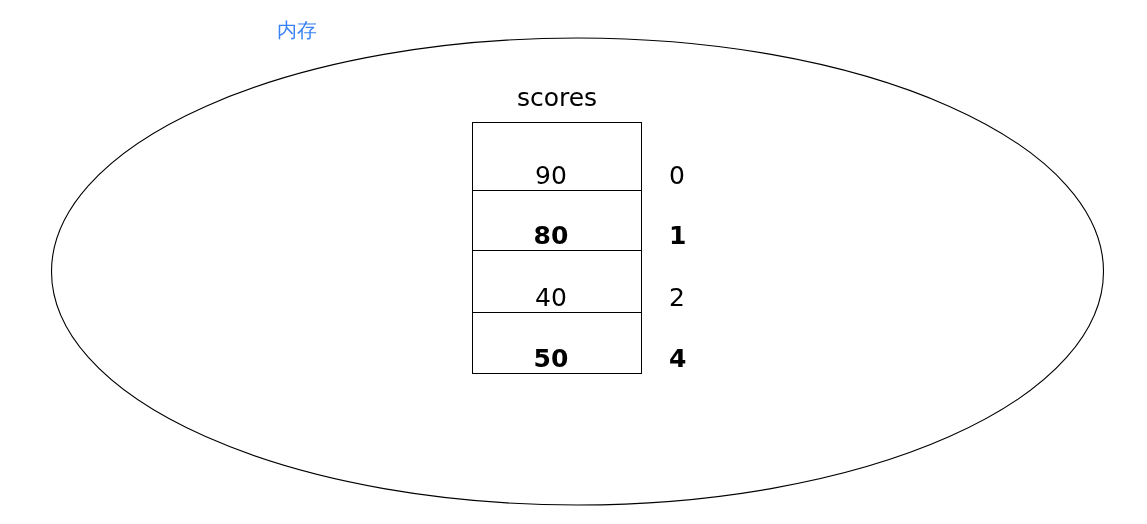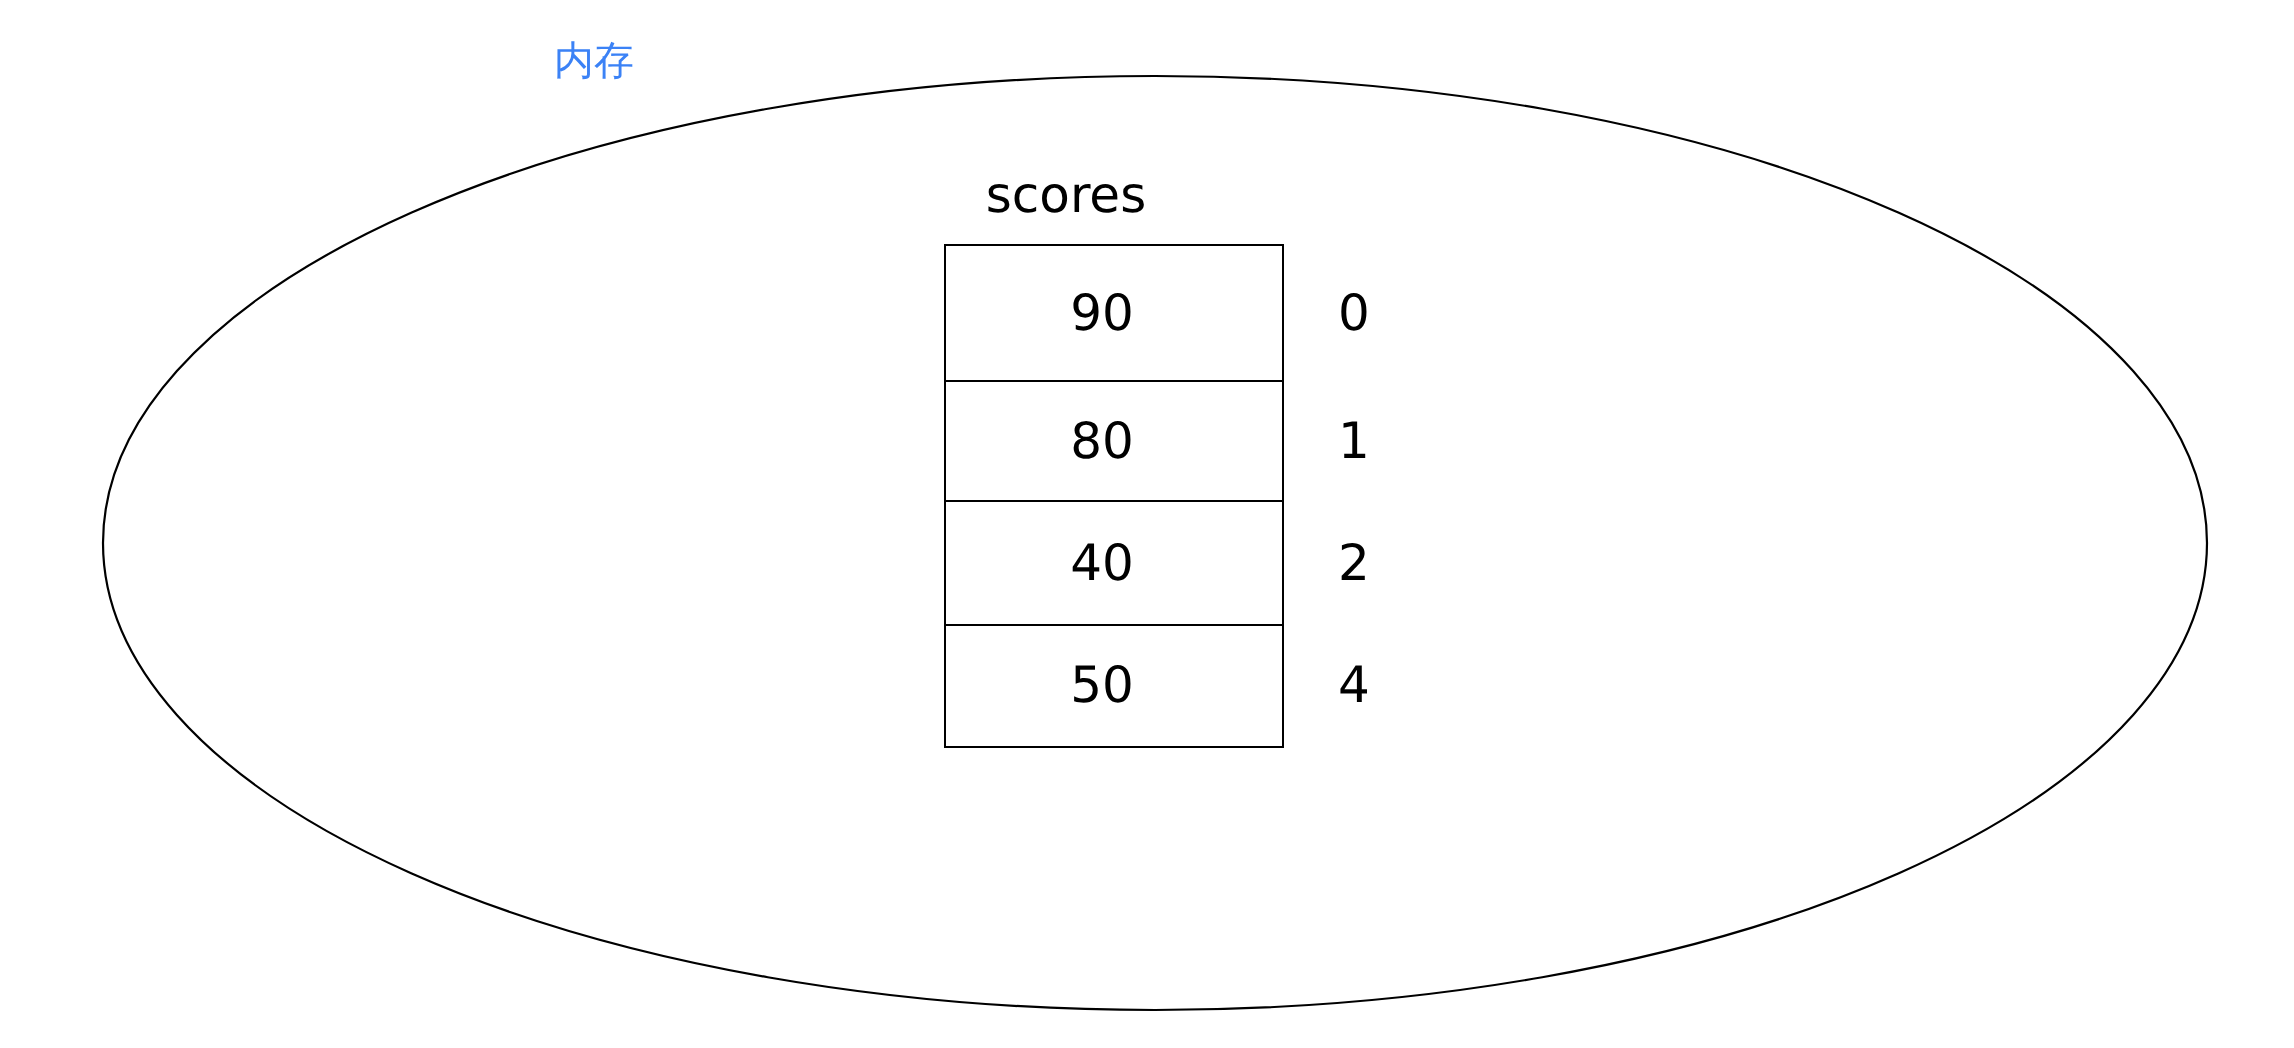--- a/index.html
+++ b/index.html
@@ -36,21 +36,21 @@
     left: 277px;
     top: 14px;
     font-size: 20px;
     line-height: 32px;
     color: #3b82f6;
     white-space: nowrap;
   }
   
   .array-name {
     position: absolute;
-    left: 448px;
+    left: 472px;
     top: 83px;
     width: 170px;
     text-align: center;
     font-size: 25px;
     line-height: 30px;
     color: #000000;
     white-space: nowrap;
   }
   
   #array-table {
@@ -60,25 +60,26 @@
     width: 170px;
     border: 1px solid #000000;
     box-sizing: border-box;
     background: #ffffff;
   }
   .array-cell {
     position: relative;
     box-sizing: border-box;
     border-bottom: 1px solid #000000;
     display: flex;
-    align-items: center;
+    align-items: flex-end;
     justify-content: center;
   }
   .array-cell:last-child {
     border-bottom: none;
+    font-weight: bold;
   }
   .cell-value {
     font-size: 25px;
     line-height: 28px;
     color: #000000;
     position: relative;
     left: -6px;
   }
   .cell-index {
     position: absolute;
@@ -103,21 +104,21 @@
 
   <div class="array-name">scores</div>
 
   <div id="array-table">
 
     <div class="array-cell" style="height:68px;">
       <span class="cell-value">90</span>
       <span class="cell-index">0</span>
     </div>
 
-    <div class="array-cell" style="height:60px;">
+    <div class="array-cell" style="height:60px;font-weight:bold;">
       <span class="cell-value">80</span>
       <span class="cell-index">1</span>
     </div>
 
     <div class="array-cell" style="height:62px;">
       <span class="cell-value">40</span>
       <span class="cell-index">2</span>
     </div>
 
 

